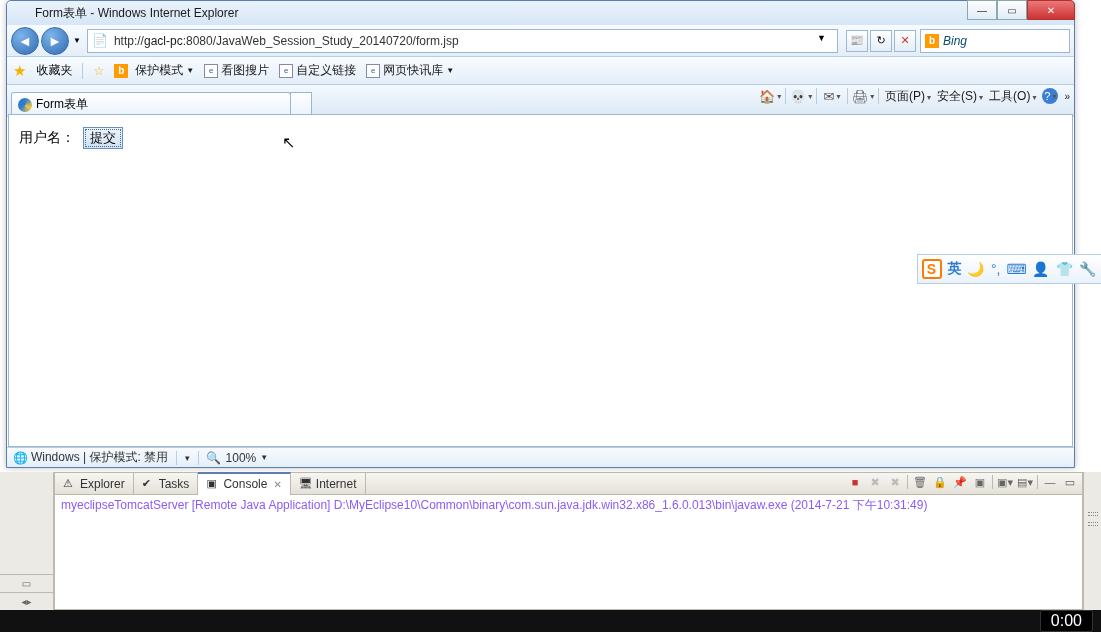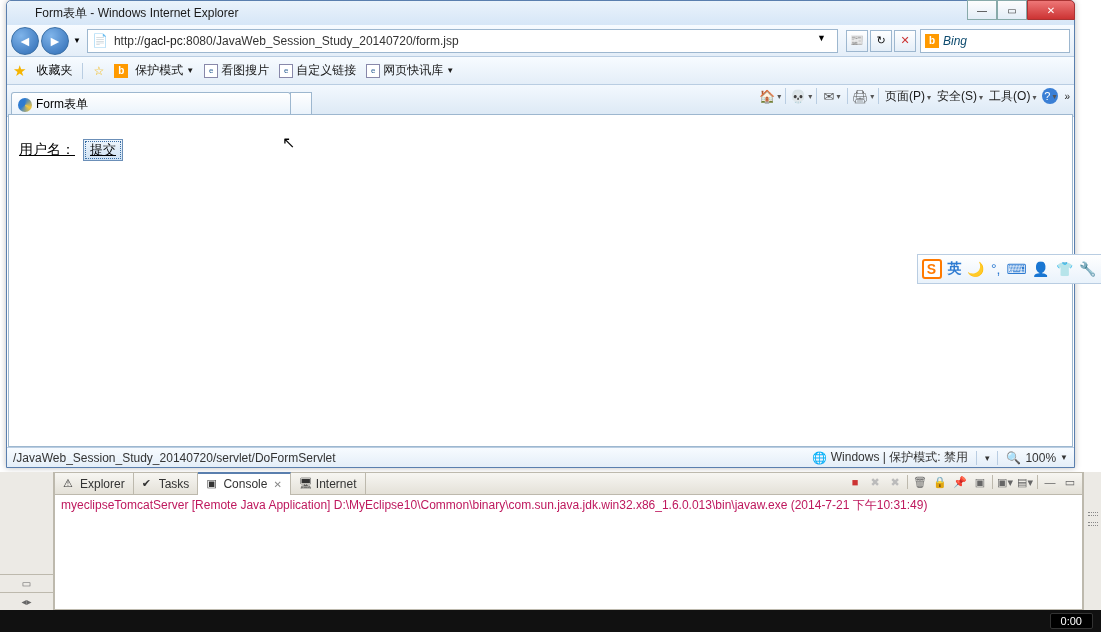--- a/index.html
+++ b/index.html
@@ -35,21 +35,21 @@
 .fav-link .bing-ic{width:14px;height:14px;}
 
 .ie-tabrow { height:32px;background:linear-gradient(#f3f8fe,#dce9f5);display:flex;align-items:flex-end;border-bottom:1px solid #b9cde2;position:relative; }
 .ie-tab { height:24px;border:1px solid #9db7cf;border-bottom:none;background:linear-gradient(#fff,#e9f2fb);display:flex;align-items:center;padding:0 10px 0 6px;margin-left:4px;gap:4px;font-size:12px;min-width:280px;border-radius:3px 3px 0 0; }
 .ie-tab-blank{height:24px;width:22px;border:1px solid #9db7cf;border-bottom:none;background:linear-gradient(#fff,#e9f2fb);margin-left:-1px;}
 .cmdbar { position:absolute;right:4px;top:2px;display:flex;align-items:center;gap:6px;font-size:12px;color:#1a1a1a; }
 .cmdbar .ci{width:18px;height:18px;display:inline-flex;align-items:center;justify-content:center;font-size:13px;}
 .cmdbar .dd::after{content:"▾";font-size:8px;margin-left:2px;color:#555;}
 .sep{width:1px;height:16px;background:#b9cde2;}
 
-.ie-content { position:absolute;left:1px;right:1px;top:113px;bottom:20px;background:#fff;border:1px solid #9db7cf;padding:24px 10px;font-family:SimSun,serif;font-size:14px;color:#000;text-decoration:underline; }
+.ie-content { position:absolute;left:1px;right:1px;top:113px;bottom:20px;background:#fff;border:1px solid #9db7cf;padding:12px 10px;font-family:SimSun,serif;font-size:14px;color:#000; }
 .form-row{display:flex;align-items:center;gap:8px;}
 .txt-input{width:150px;height:20px;border:1px solid #7a9ec8;padding:0 4px;font-family:inherit;font-size:13px;}
 .submit-btn{height:22px;padding:0 6px;border:1px solid #6b8fb8;background:linear-gradient(#eef5fc,#cfe1f2);font-family:SimSun;font-size:13px;outline:1px dotted #3a6fa5;outline-offset:-3px;}
 .cursor{position:absolute;left:273px;top:18px;font-size:16px;color:#000;pointer-events:none;}
 
 .ie-status { position:absolute;left:0;right:0;bottom:0;height:20px;background:linear-gradient(#f7fbff,#e4eef8);border-top:1px solid #b9cde2;display:flex;align-items:center;font-size:12px;color:#333;padding:0 6px; }
 .ie-status .st-left{flex:1;}
 .ie-status .globe{font-size:12px;margin-right:3px;}
 .stsep{width:1px;height:14px;background:#b9cde2;margin:0 8px;}
 .zoom-cell{display:flex;align-items:center;gap:4px;}
@@ -65,27 +65,27 @@
 .ec-left .sq{height:18px;border-top:1px solid #bdb9ad;background:#eceae5;display:flex;align-items:center;justify-content:center;font-size:10px;color:#666;}
 .ec-main { flex:1;display:flex;flex-direction:column;border:1px solid #bdb9ad;background:#fff; }
 .ec-tabs { height:22px;background:linear-gradient(#f7f6f2,#e4e1d8);display:flex;align-items:center;border-bottom:1px solid #bdb9ad;position:relative; }
 .ec-tab{display:flex;align-items:center;gap:3px;padding:0 8px;height:100%;border-right:1px solid #bdb9ad;color:#333; }
 .ec-tab.active{background:#fff;border-top:2px solid #5a7fae;margin-top:-1px;height:23px;}
 .ec-tab .ico{width:14px;height:14px;font-size:11px;}
 .ec-toolbar{position:absolute;right:4px;top:1px;display:flex;gap:4px;align-items:center;}
 .ec-toolbar .tb{width:16px;height:16px;font-size:11px;display:flex;align-items:center;justify-content:center;color:#666;border:1px solid transparent;}
 .ec-toolbar .tb.red{color:#c33;}
 .ec-toolbar .tb.dis{color:#bbb;}
-.ec-body{flex:1;padding:2px 6px;font-family:Consolas,monospace;font-size:12px;color:#be185d;position:relative;overflow:hidden;}
+.ec-body{flex:1;padding:2px 6px;font-family:Consolas,monospace;font-size:12px;color:#8b5cf6;position:relative;overflow:hidden;}
 .ec-body .line{white-space:nowrap;}
 .ec-right{width:18px;background:#eceae5;border-left:1px solid #bdb9ad;display:flex;flex-direction:column;align-items:center;justify-content:flex-start;padding-top:40px;gap:6px;}
 .ec-right .dots{width:10px;height:4px;border-top:1px dotted #888;border-bottom:1px dotted #888;}
 
 
-.taskbar{position:absolute;left:0;right:0;bottom:0;height:22px;background:#111;display:flex;align-items:center;justify-content:flex-end;color:#fff;font-size:11px;padding:8px 8px;}
+.taskbar{position:absolute;left:0;right:0;bottom:0;height:22px;background:#111;display:flex;align-items:center;justify-content:flex-end;color:#fff;font-size:16px;padding:8px 8px;}
 .tb-time{background:#000;border:1px solid #333;padding:1px 10px;border-radius:2px;}
 
 
 .ic-home{color:#2e7bd1;}
 .ic-rss{color:#aaa;}
 .ic-mail{color:#555;}
 .ic-print{color:#555;}
 .ic-help{width:16px;height:16px;border-radius:50%;background:#3a7fd5;color:#fff;font-size:11px;display:flex;align-items:center;justify-content:center;}
 </style>
 </head>
@@ -173,21 +173,20 @@
 
   <div class="ie-content">
     <div class="form-row">
       <span>用户名：</span>
       <button class="submit-btn">提交</button>
     </div>
     <span class="cursor">↖</span>
   </div>
 
   <div class="ie-status">
-    <span class="st-left">/JavaWeb_Session_Study_20140720/servlet/DoFormServlet</span>
     <span class="globe">🌐</span>
     <span>Windows | 保护模式: 禁用</span>
     <span class="stsep"></span>
     <span style="font-size:9px;">▾</span>
     <span class="stsep"></span>
     <span class="zoom-cell">
       <span class="magnify">🔍</span>
       <span>100%</span>
       <span style="font-size:8px;">▼</span>
     </span>

